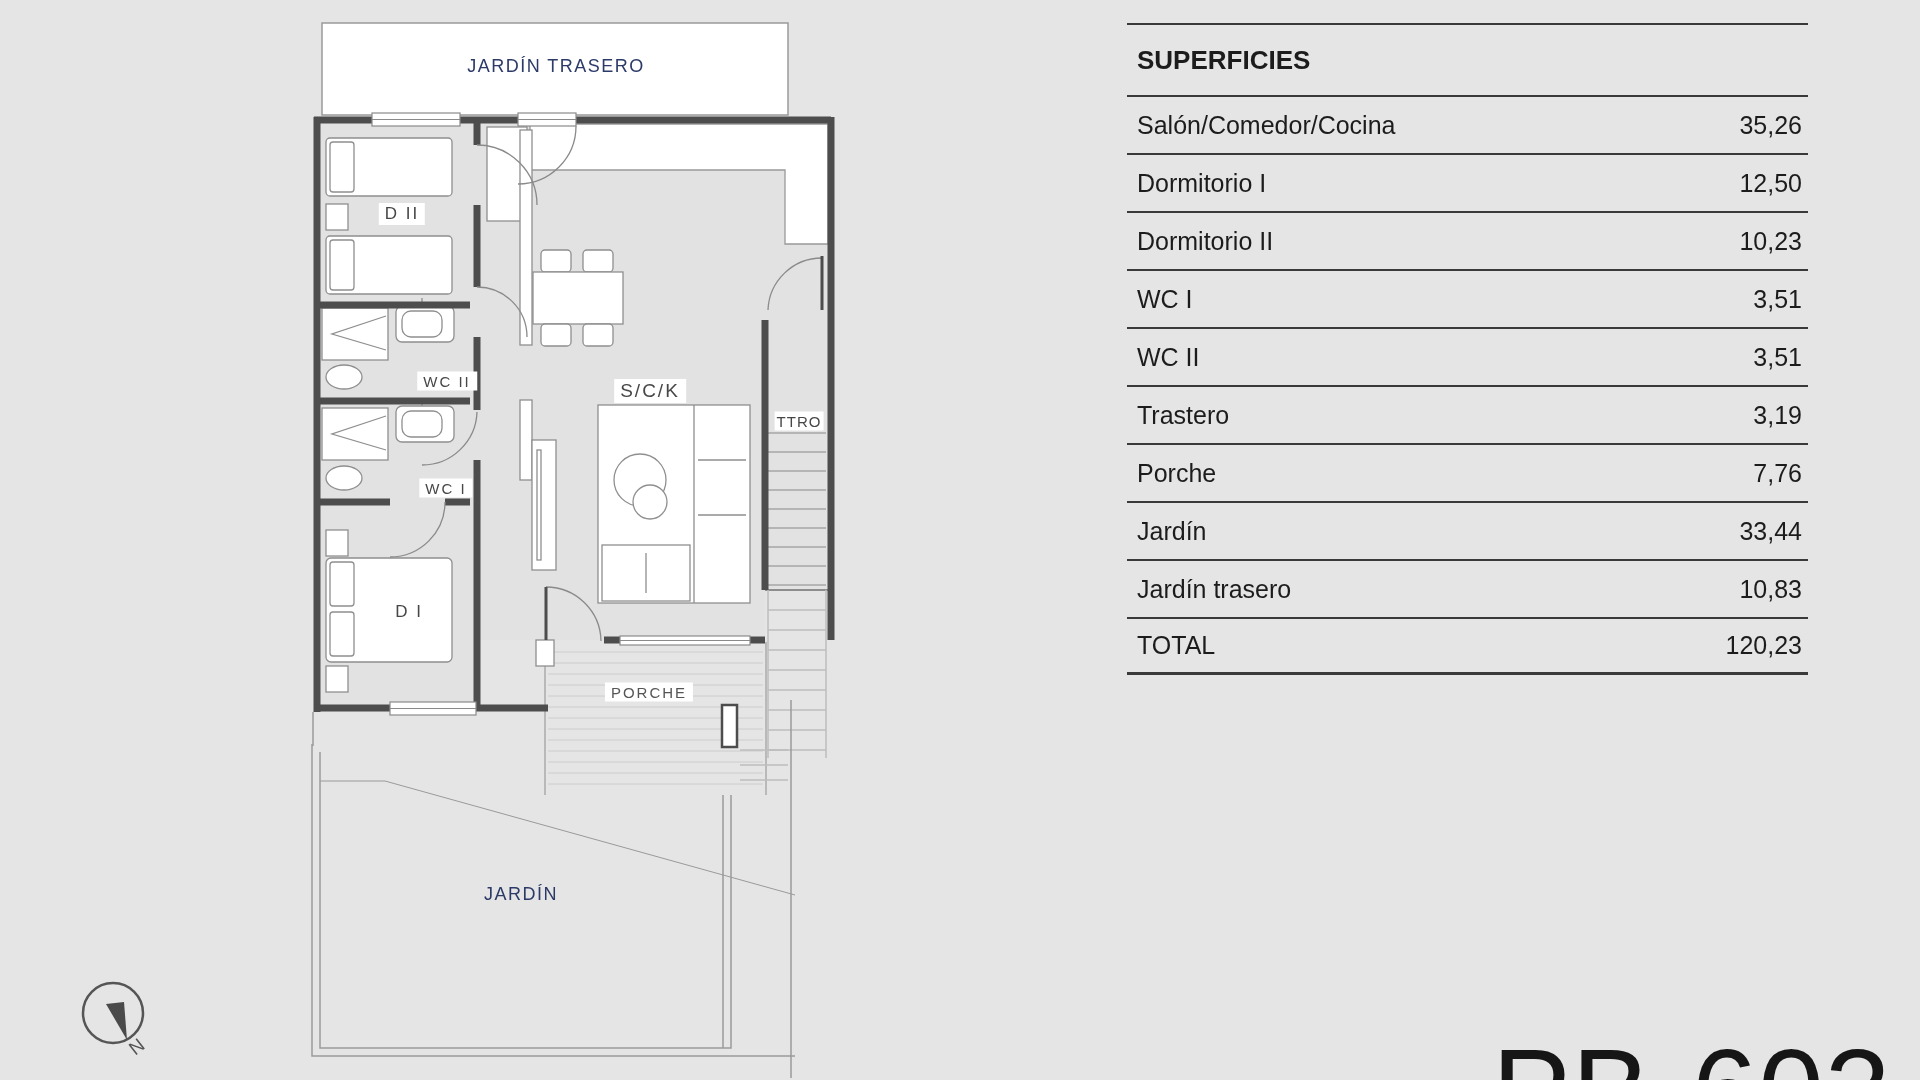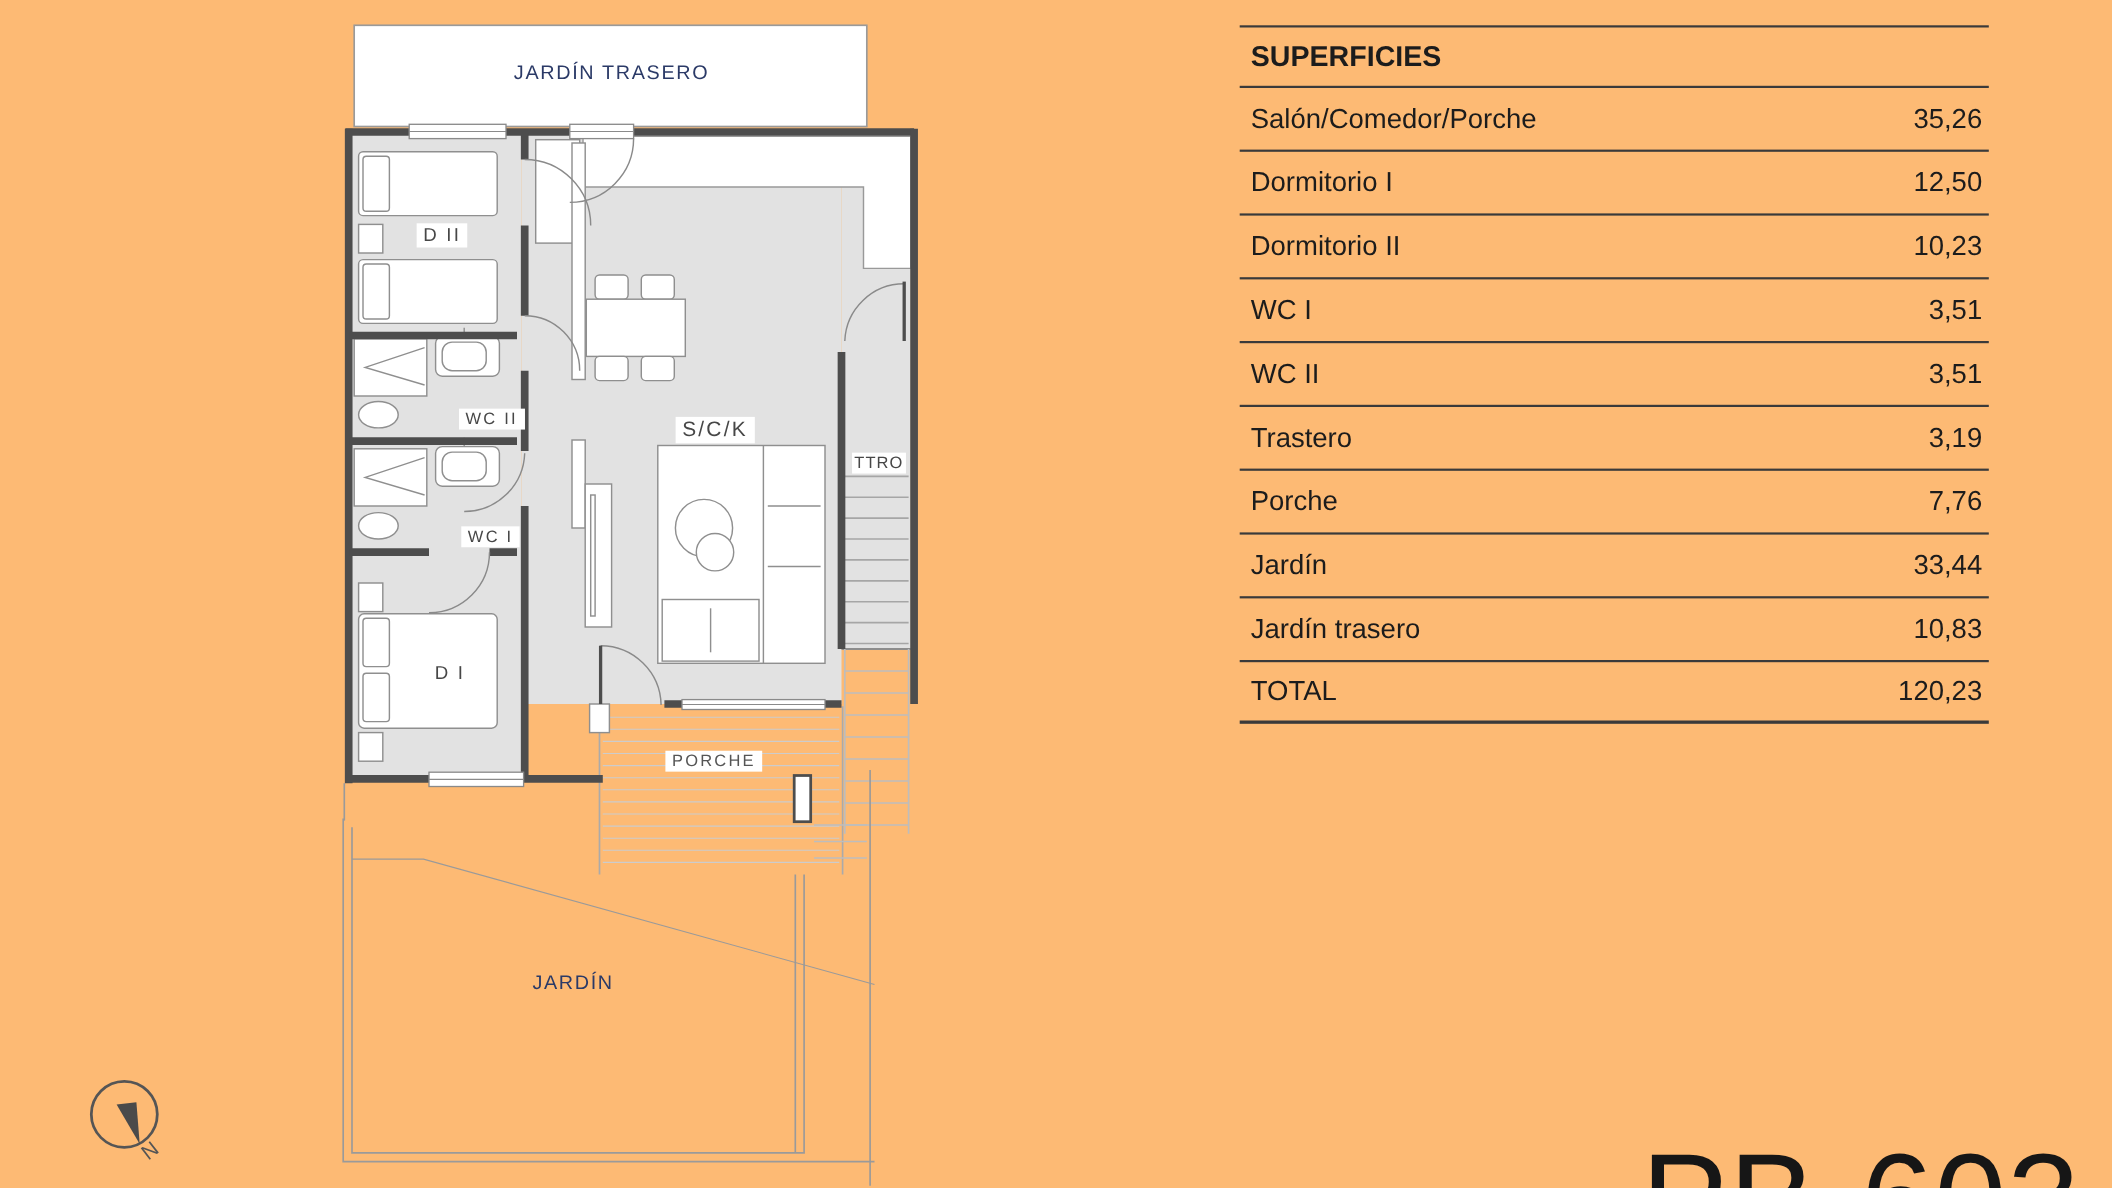--- a/index.html
+++ b/index.html
@@ -1,35 +1,35 @@
 <!DOCTYPE html>
 <html><head>
 <meta charset="utf-8">
 <style>
   * { margin:0; padding:0; box-sizing:border-box; }
   html,body { width:1920px; height:1080px; overflow:hidden; background:#ffffff;
               font-family:"Liberation Sans", sans-serif; }
-  #stage { position:relative; width:1920px; height:1080px; background:#fdba74;padding-left:18px; }
+  #stage { position:relative; width:1920px; height:1080px; background:#e5e5e5;padding-left:18px; }
 
   
   #plan-svg { position:absolute; left:0; top:0; }
 
   
   .plan-label { position:absolute; transform:translate(-50%,-50%); white-space:nowrap; }
   .lbl-navy  { color:#2b3a67; font-size:18px; letter-spacing:1.5px; }
   .lbl-room  { color:#474747; font-size:17px; letter-spacing:2px; background:#fff; padding:1px 6px; }
   .lbl-small { font-size:15px; }
   .lbl-north { color:#555; font-size:19px; background:transparent; transform:translate(-50%,-50%) rotate(-38deg); }
 
   
   #surfaces { position:absolute; left:1127px; top:23px; width:681px; color:#1c1c1c; }
   .t-row { display:flex; align-items:center; justify-content:space-between;
            border-top:2px solid #3a3a3a; height:58px; padding:0 6px 0 10px;
            font-size:25px; }
-  .t-row.t-header { height:55px; font-weight:600; font-size:26px; }
+  .t-row.t-header { height:72px; font-weight:600; font-size:26px; }
   .t-row .t-val { text-align:left; }
   .t-row.t-total { font-weight:400; border-bottom:3px solid #3a3a3a; }
 
   
   #plan-code { position:absolute; left:1492px; top:1032px; width:428px;
                font-size:118px; line-height:1; color:#161616; letter-spacing:1px; }
 </style>
 </head>
 <body>
 
@@ -191,21 +191,21 @@
   <div class="plan-label lbl-navy" style="left:521px; top:894px;">JARDÍN</div>
 
   <div class="plan-label lbl-north" style="left:137px; top:1047px;">N</div>
 
   <div id="surfaces">
     <div class="t-row t-header">
       <span>SUPERFICIES</span>
     </div>
 
     <div class="t-row">
-      <span class="t-label">Salón/Comedor/Porche</span>
+      <span class="t-label">Salón/Comedor/Cocina</span>
       <span class="t-val">35,26</span>
     </div>
     <div class="t-row">
       <span class="t-label">Dormitorio I</span>
       <span class="t-val">12,50</span>
     </div>
     <div class="t-row">
       <span class="t-label">Dormitorio II</span>
       <span class="t-val">10,23</span>
     </div>

